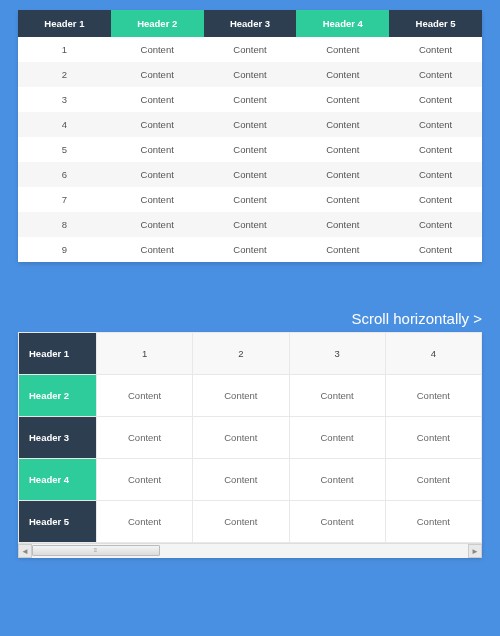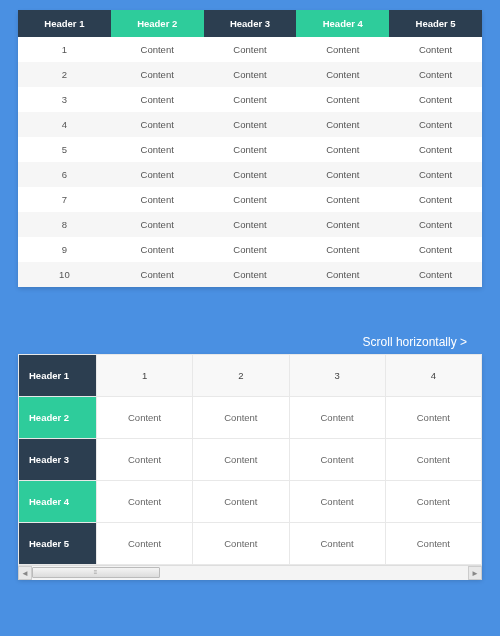--- a/index.html
+++ b/index.html
@@ -34,23 +34,23 @@
   text-align: center;
   color: #555;
   background: #fff;
 }
 .table1 tbody tr:nth-child(even) td {
   background: #f6f6f6;
 }
 
 .scroll-hint {
   color: #fff;
-  font-size: 12px;
+  font-size: 15px;
   text-align: right;
-  margin: 48px 15px 5px 0;
+  margin: 48px 0 5px 0;
 }
 
 .table2-wrap {
   background: #fff;
   border-radius: 2px;
   box-shadow: 0 2px 4px rgba(0,0,0,0.15);
   position: relative;
 }
 .table2 {
   width: 100%;
@@ -190,27 +190,20 @@
         </tr>
         <tr>
           <td>8</td>
           <td>Content</td>
           <td>Content</td>
           <td>Content</td>
           <td>Content</td>
         </tr>
         <tr>
           <td>9</td>
-          <td>Content</td>
-          <td>Content</td>
-          <td>Content</td>
-          <td>Content</td>
-        </tr>
-        <tr>
-          <td>10</td>
           <td>Content</td>
           <td>Content</td>
           <td>Content</td>
           <td>Content</td>
         </tr>
       </tbody>
   </table>
 </div>
 
 <div class="scroll-hint">Scroll horizontally &gt;</div>

